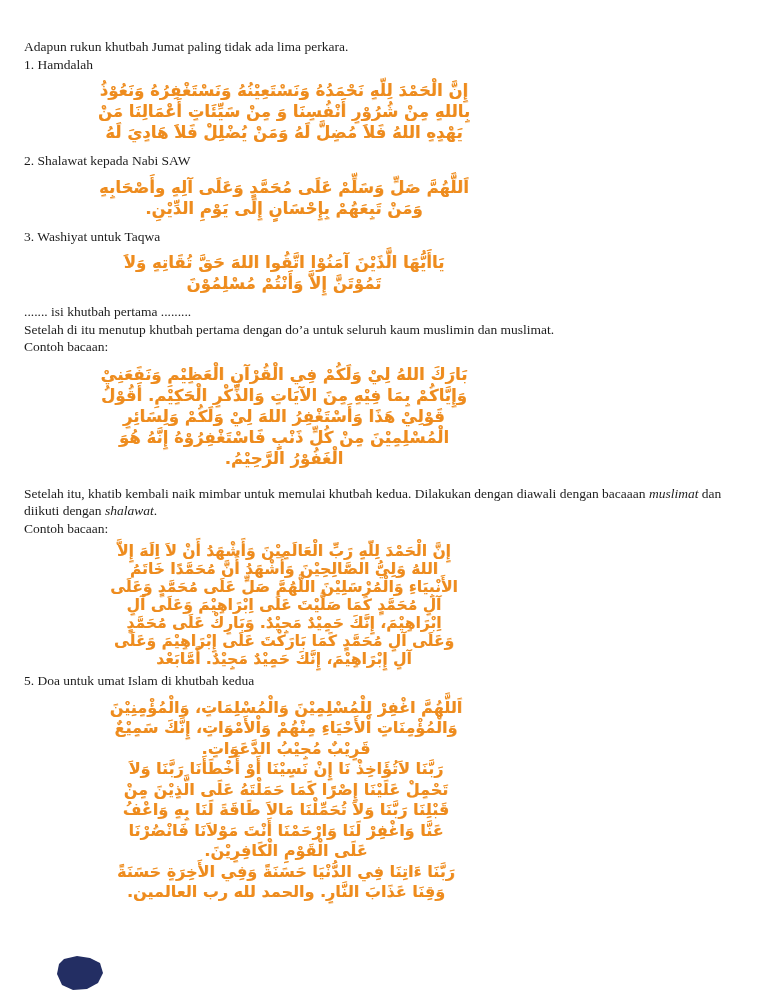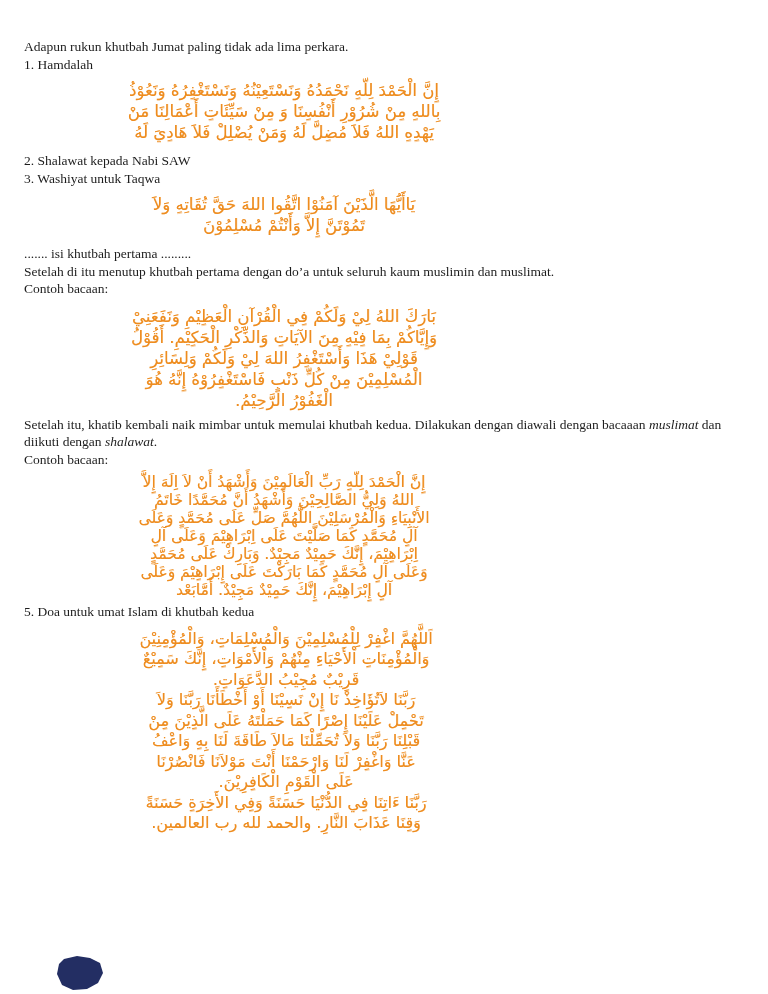--- a/index.html
+++ b/index.html
@@ -16,29 +16,29 @@
     margin:0;
     font-size:13.5px;
     line-height:17.5px;
     color:#1d1d1d;
   }
   .it { font-style:italic; }
   .arabic {
     direction:rtl;
     unicode-bidi:isolate;
     font-family:"DejaVu Sans", sans-serif;
-    font-weight:normal;
+    font-weight:bold;
     color:#EE8C1E;
     text-align:center;
     white-space:pre-line;
     width:500px;
     text-shadow:0.4px 0.4px 0 rgba(238,140,30,0.45);
   }
   .ar-a { font-size:16.5px; line-height:21px; margin:7px 0 9px 10px; }
-  .ar-b { font-size:16.5px; line-height:21px; margin:8px 0 5px 10px; }
+  .ar-b { font-size:16.5px; line-height:21px; margin:8px 0 16px 10px; }
   .ar-c { font-size:15.5px; line-height:18px;  margin:5px 0 4px 4px; width:512px; }
   .ar-d { font-size:16px;   line-height:20.5px; margin:8px 0 0 6px; width:512px; }
   .corner-mark {
     position:absolute;
     left:57px; top:956px;
     width:46px; height:34px;
   }
 </style>
 </head>
 <body>
@@ -46,20 +46,22 @@
 <div class="page">
 
   <p class="t">Adapun rukun khutbah Jumat paling tidak ada lima perkara.</p>
 
   <p class="t">1. Hamdalah</p>
   <div class="arabic ar-a">إِنَّ الْحَمْدَ لِلّهِ نَحْمَدُهُ وَنَسْتَعِيْنُهُ وَنَسْتَغْفِرُهُ وَنَعُوْذُ
 بِاللهِ مِنْ شُرُوْرِ أَنْفُسِنَا وَ مِنْ سَيِّئَاتِ أَعْمَالِنَا مَنْ
 يَهْدِهِ اللهُ فَلاَ مُضِلَّ لَهُ وَمَنْ يُضْلِلْ فَلاَ هَادِيَ لَهُ</div>
 
   <p class="t">2. Shalawat kepada Nabi SAW</p>
+  <div class="arabic ar-a">اَللَّهُمَّ صَلِّ وَسَلِّمْ عَلَى مُحَمَّدٍ وَعَلَى آلِهِ وأَصْحَابِهِ
+وَمَنْ تَبِعَهُمْ بِإِحْسَانٍ إِلَى يَوْمِ الدِّيْنِ.</div>
 
   <p class="t">3. Washiyat untuk Taqwa</p>
   <div class="arabic ar-a">يَاأَيُّهَا الَّذَيْنَ آمَنُوْا اتَّقُوا اللهَ حَقَّ تُقَاتِهِ وَلاَ
 تَمُوْتَنَّ إِلاَّ وَأَنْتُمْ مُسْلِمُوْنَ</div>
 
   <p class="t">....... isi khutbah pertama .........</p>
   <p class="t">Setelah di itu menutup khutbah pertama dengan do’a untuk seluruh kaum muslimin dan muslimat.</p>
   <p class="t">Contoh bacaan:</p>
   <div class="arabic ar-b">بَارَكَ اللهُ لِيْ وَلَكُمْ فِي الْقُرْآنِ الْعَظِيْمِ وَنَفَعَنِيْ
 وَإِيَّاكُمْ بِمَا فِيْهِ مِنَ الآيَاتِ وَالذِّكْرِ الْحَكِيْمِ. أَقُوْلُ

